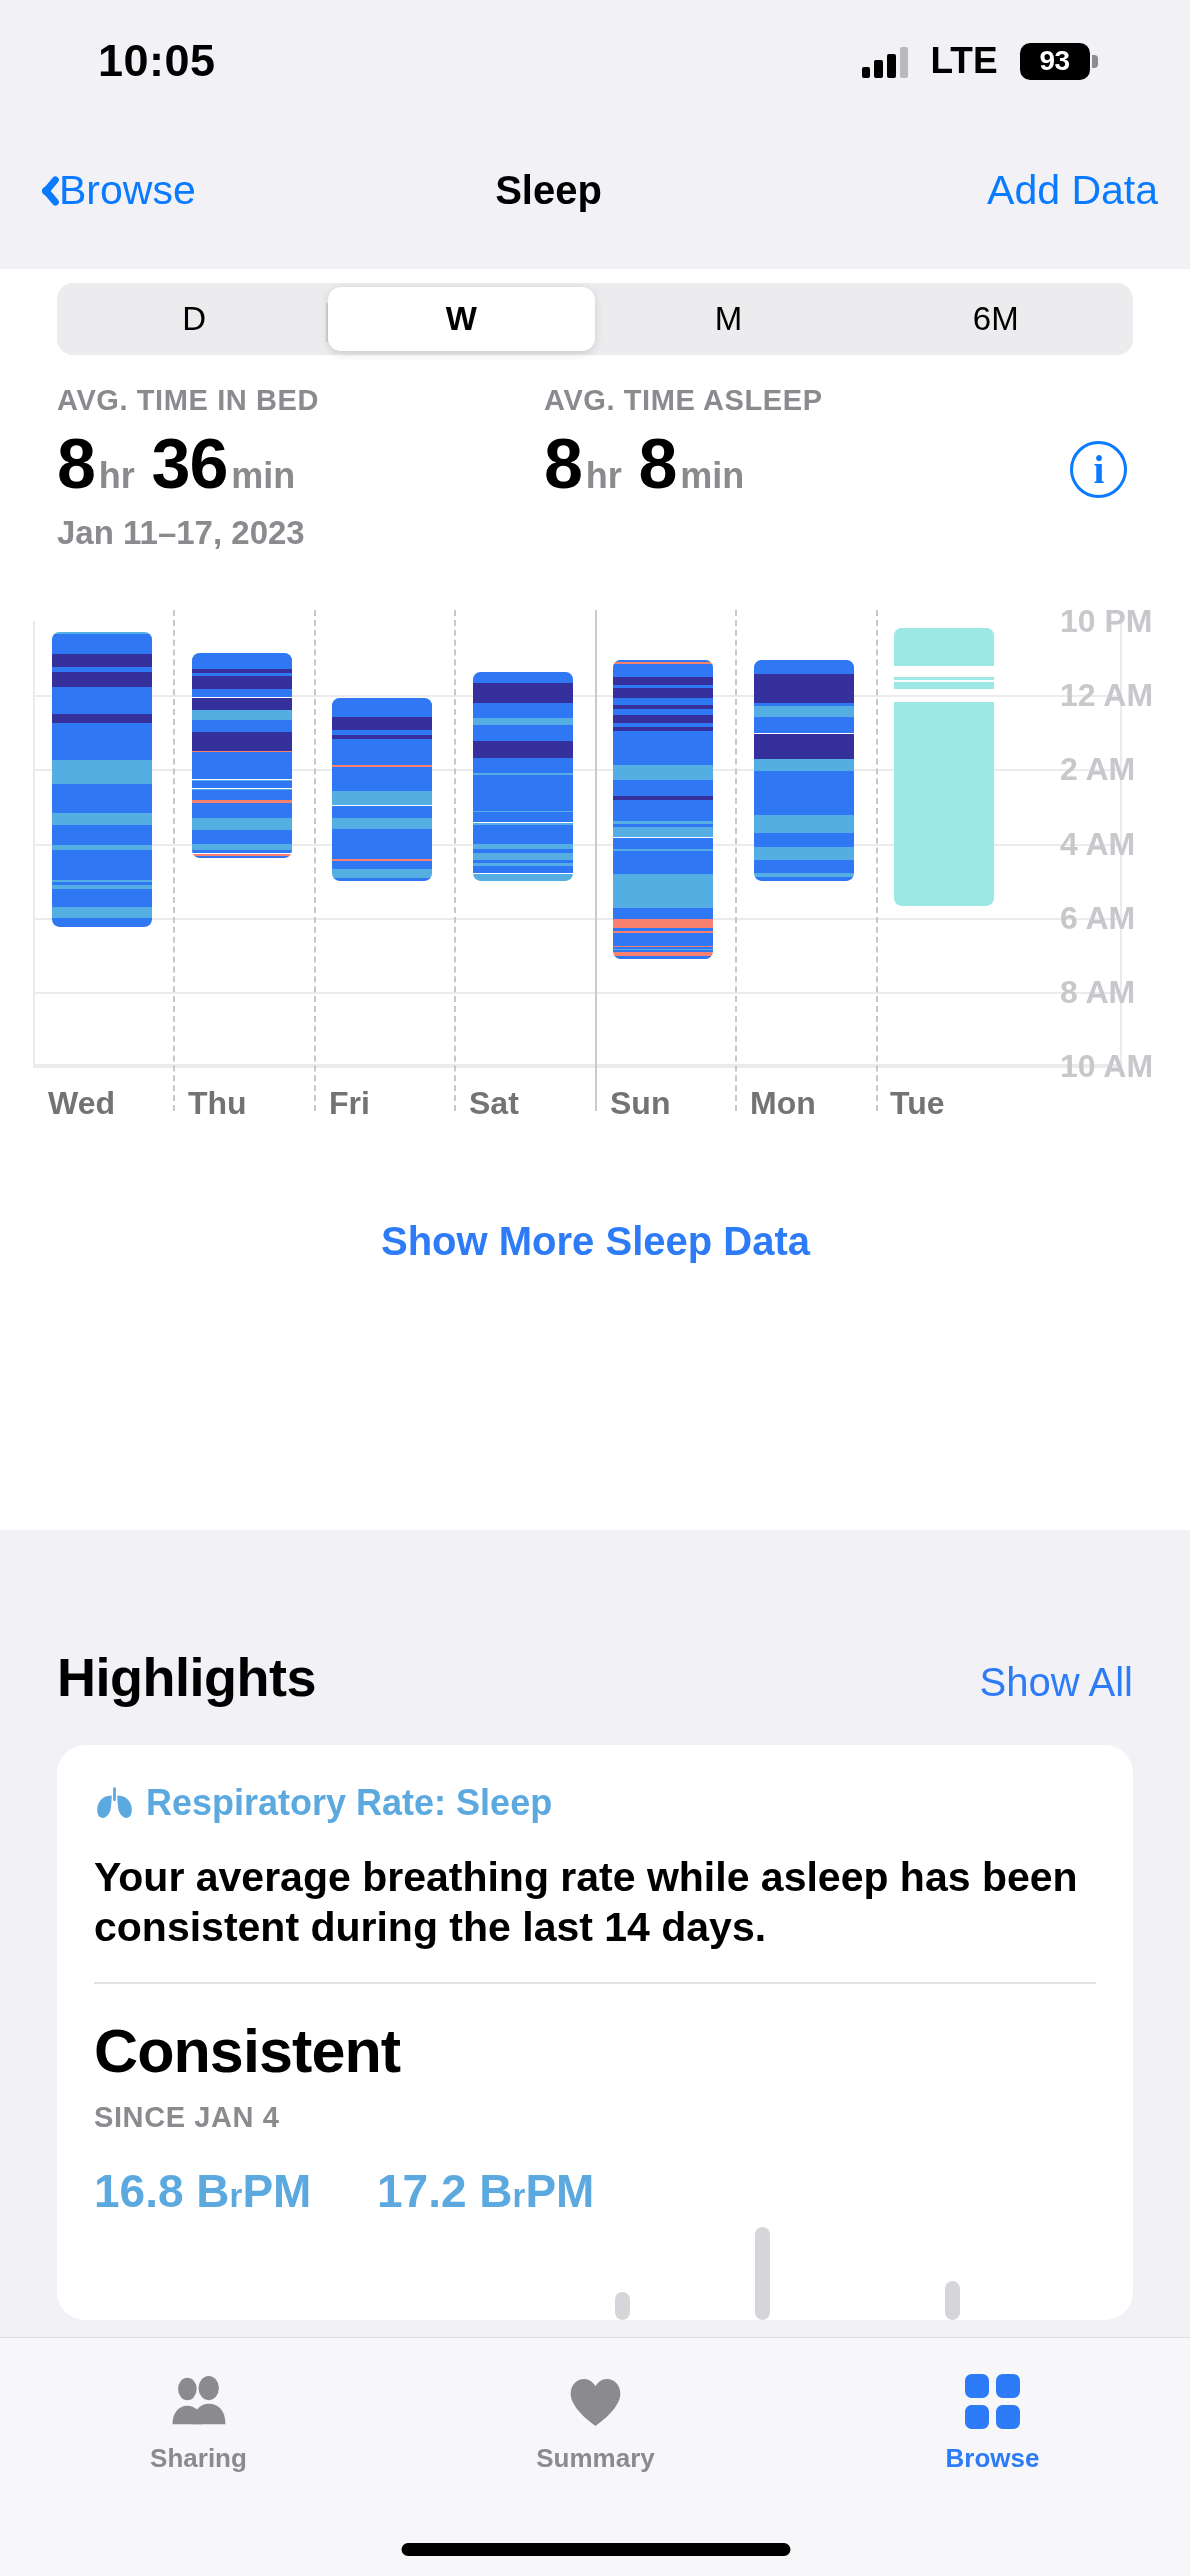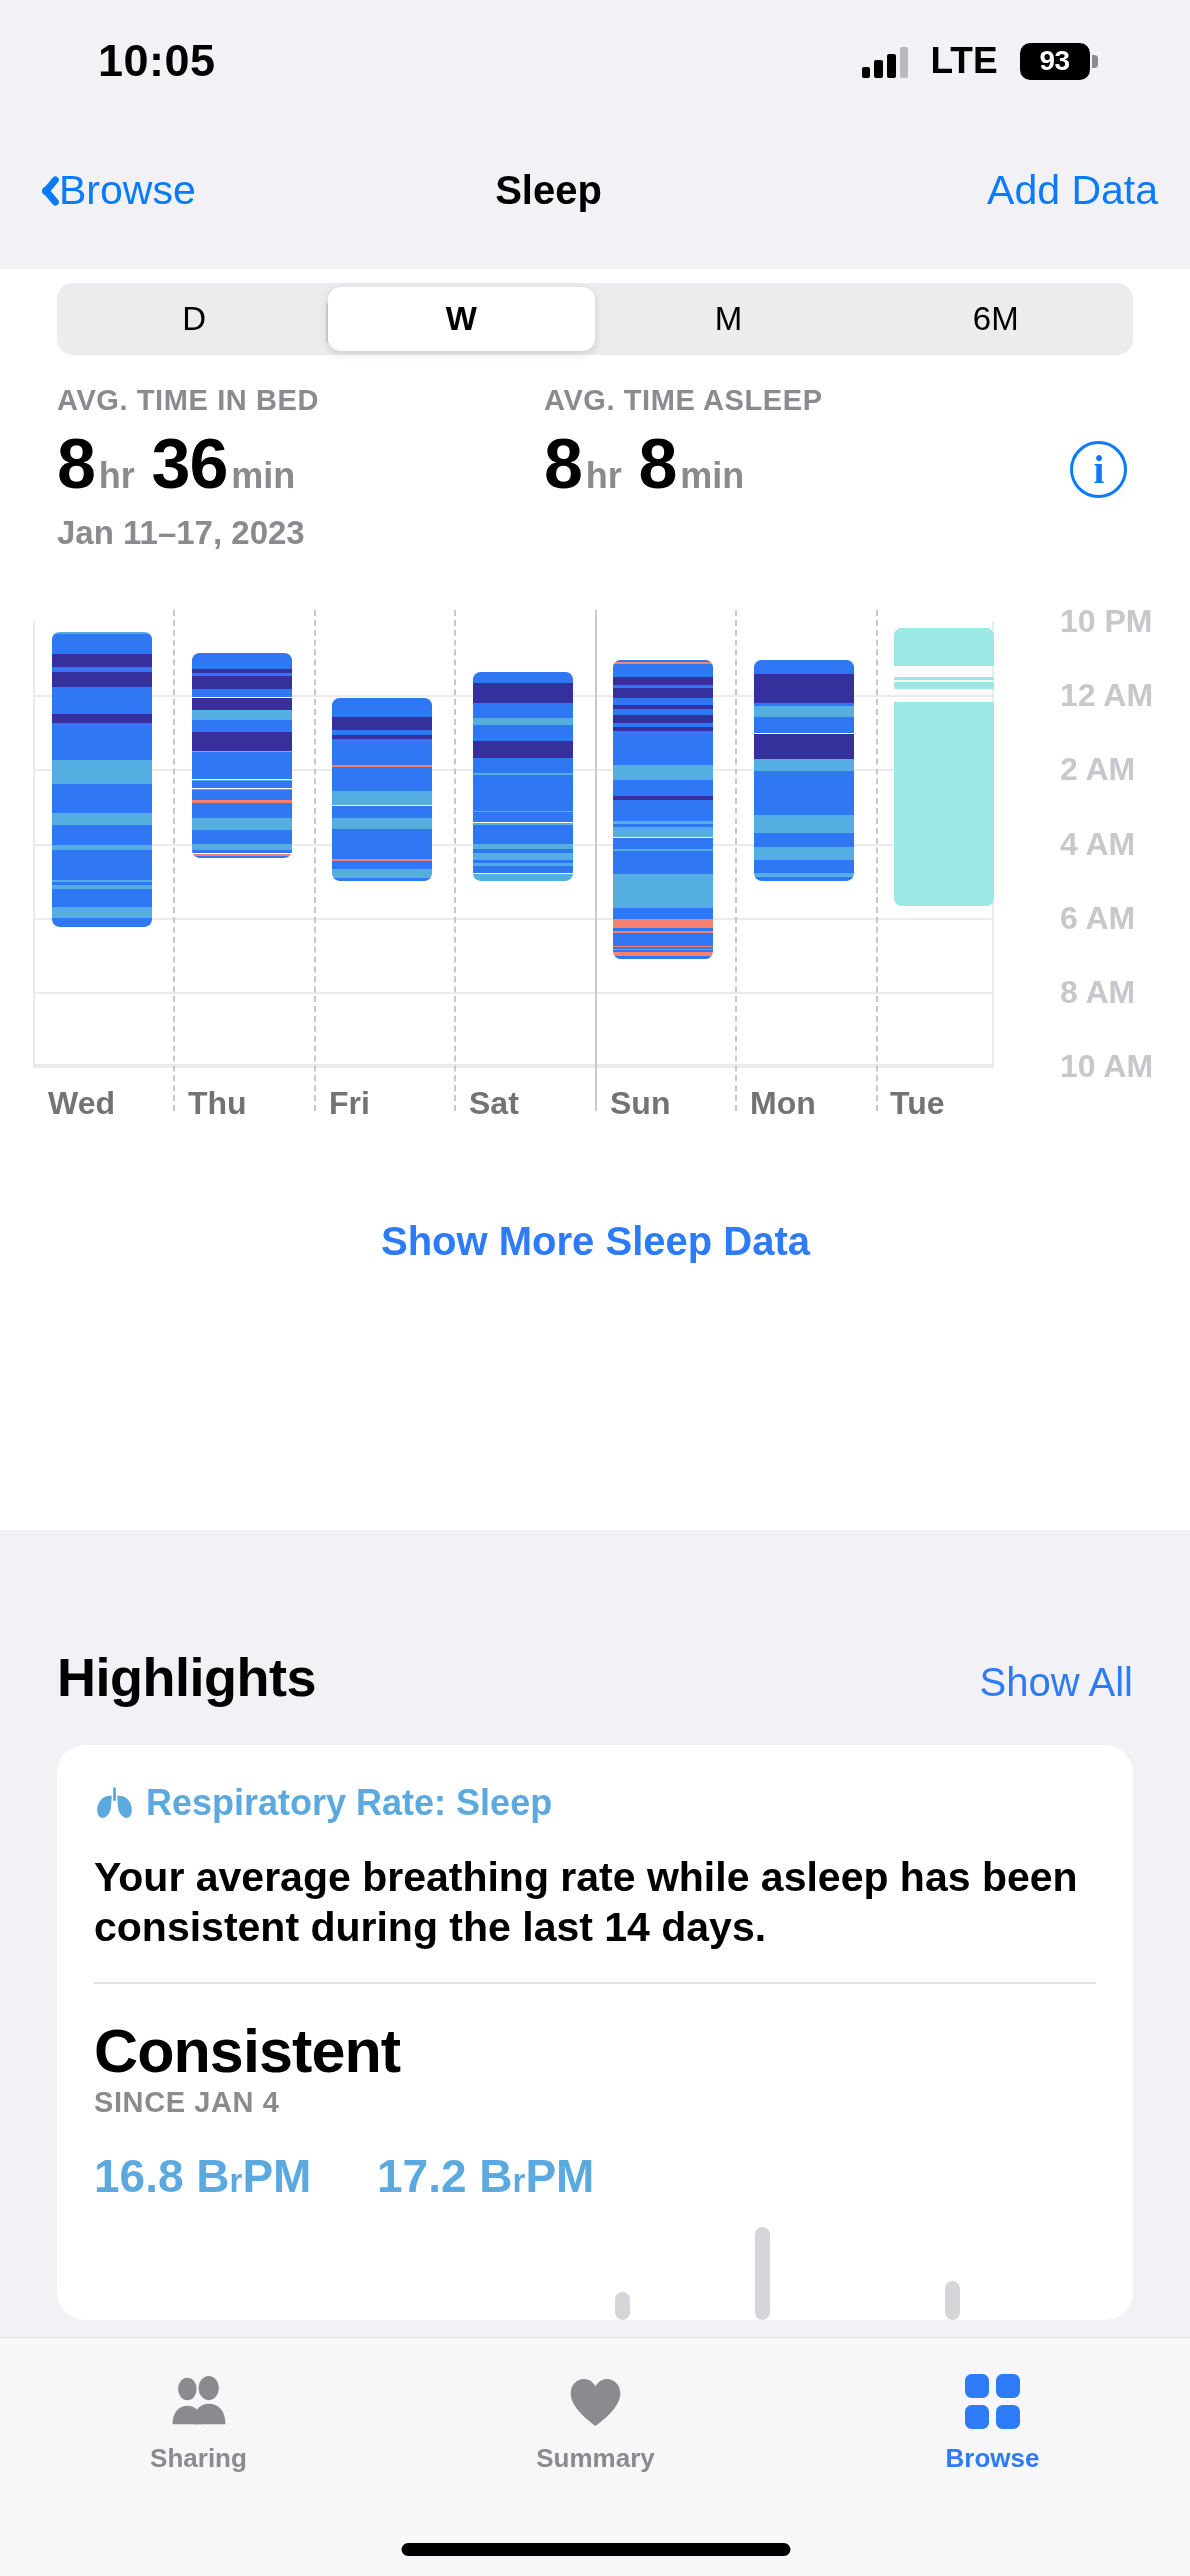--- a/index.html
+++ b/index.html
@@ -86,21 +86,21 @@
   .info-btn {
     position: absolute; right: 5.6px; top: 57px; width: 57px; height: 57px;
     border: 3.7px solid #0a7aff; border-radius: 50%;
     display: flex; align-items: center; justify-content: center; cursor: pointer;
   }
   .info-btn span { font-size: 39px; font-weight: bold; color: #0a7aff;
                    font-family: "Liberation Serif", serif; line-height: 1; }
 
   
   .chart-wrap { position: absolute; top: 306px; left: 0; width: 1191px; height: 519px; }
-  .plot { position: absolute; left: 33px; top: 46px; width: 961px; height: 445px; }
+  .plot { position: absolute; left: 33px; top: 46px; width: 1089px; height: 445px; }
   .plot-border-l, .plot-border-r { position: absolute; top: 0; width: 1.9px; height: 445px; background: #ebebeb; }
   .plot-border-l { left: 0; }
   .plot-border-r { right: 0; }
   .plot-border-b { position: absolute; left: 0; bottom: 0; width: 100%; height: 1.9px; background: #ebebeb; }
   .hline { position: absolute; left: 0; width: 100%; height: 1.9px; background: #ebebeb; }
   .vdash { position: absolute; top: -11px; width: 0; height: 501px;
            border-left: 2.8px dashed #c8c8cc; }
   .vsolid { position: absolute; top: -11px; width: 1.9px; height: 501px; background: #c9c9ce; }
   .ylab { position: absolute; left: 1027px; font-size: 32px; font-weight: bold; color: #c7c7cc;
           transform: translateY(-50%); white-space: nowrap; }
@@ -123,21 +123,21 @@
   .hl-card {
     position: absolute; top: 215px; left: 57px; width: 1076px; height: 575px;
     background: #fff; border-radius: 28px; padding: 37px 37px 0 37px; overflow: hidden;
   }
   .card-kicker { display: flex; align-items: center; gap: 11px; }
   .lungs { width: 41px; height: 32px; flex: none; }
   .card-kicker-text { font-size: 36px; font-weight: bold; color: #5ca9e0; }
   .card-body { margin-top: 28px; font-size: 41px; font-weight: bold; color: #000; line-height: 1.22; }
   .card-div { margin-top: 30px; height: 1.9px; background: #e2e2e5; }
   .card-verdict { margin-top: 32px; font-size: 61px; font-weight: bold; color: #000; letter-spacing: -0.9px; }
-  .card-since { margin-top: 0; font-size: 29px; font-weight: bold; color: #8a8a8f; letter-spacing: 0.6px; }
+  .card-since { margin-top: 15px; font-size: 29px; font-weight: bold; color: #8a8a8f; letter-spacing: 0.6px; }
   .card-vals { margin-top: 30px; display: flex; }
   .card-val { font-size: 46px; font-weight: bold; color: #5ca9e0; width: 283px; }
   .card-val .sc { font-size: 33px; }
   .minichart { position: absolute; left: 37px; right: 37px; bottom: 0; height: 111px; }
   .mini-bar { position: absolute; bottom: 0; width: 15px; background: #d6d6da; border-radius: 7.4px; }
 
   
   .tabbar {
     position: absolute; bottom: 0; left: 0; width: 1191px; height: 239px;
     background: #f7f7fa; border-top: 1.9px solid #dededf;

